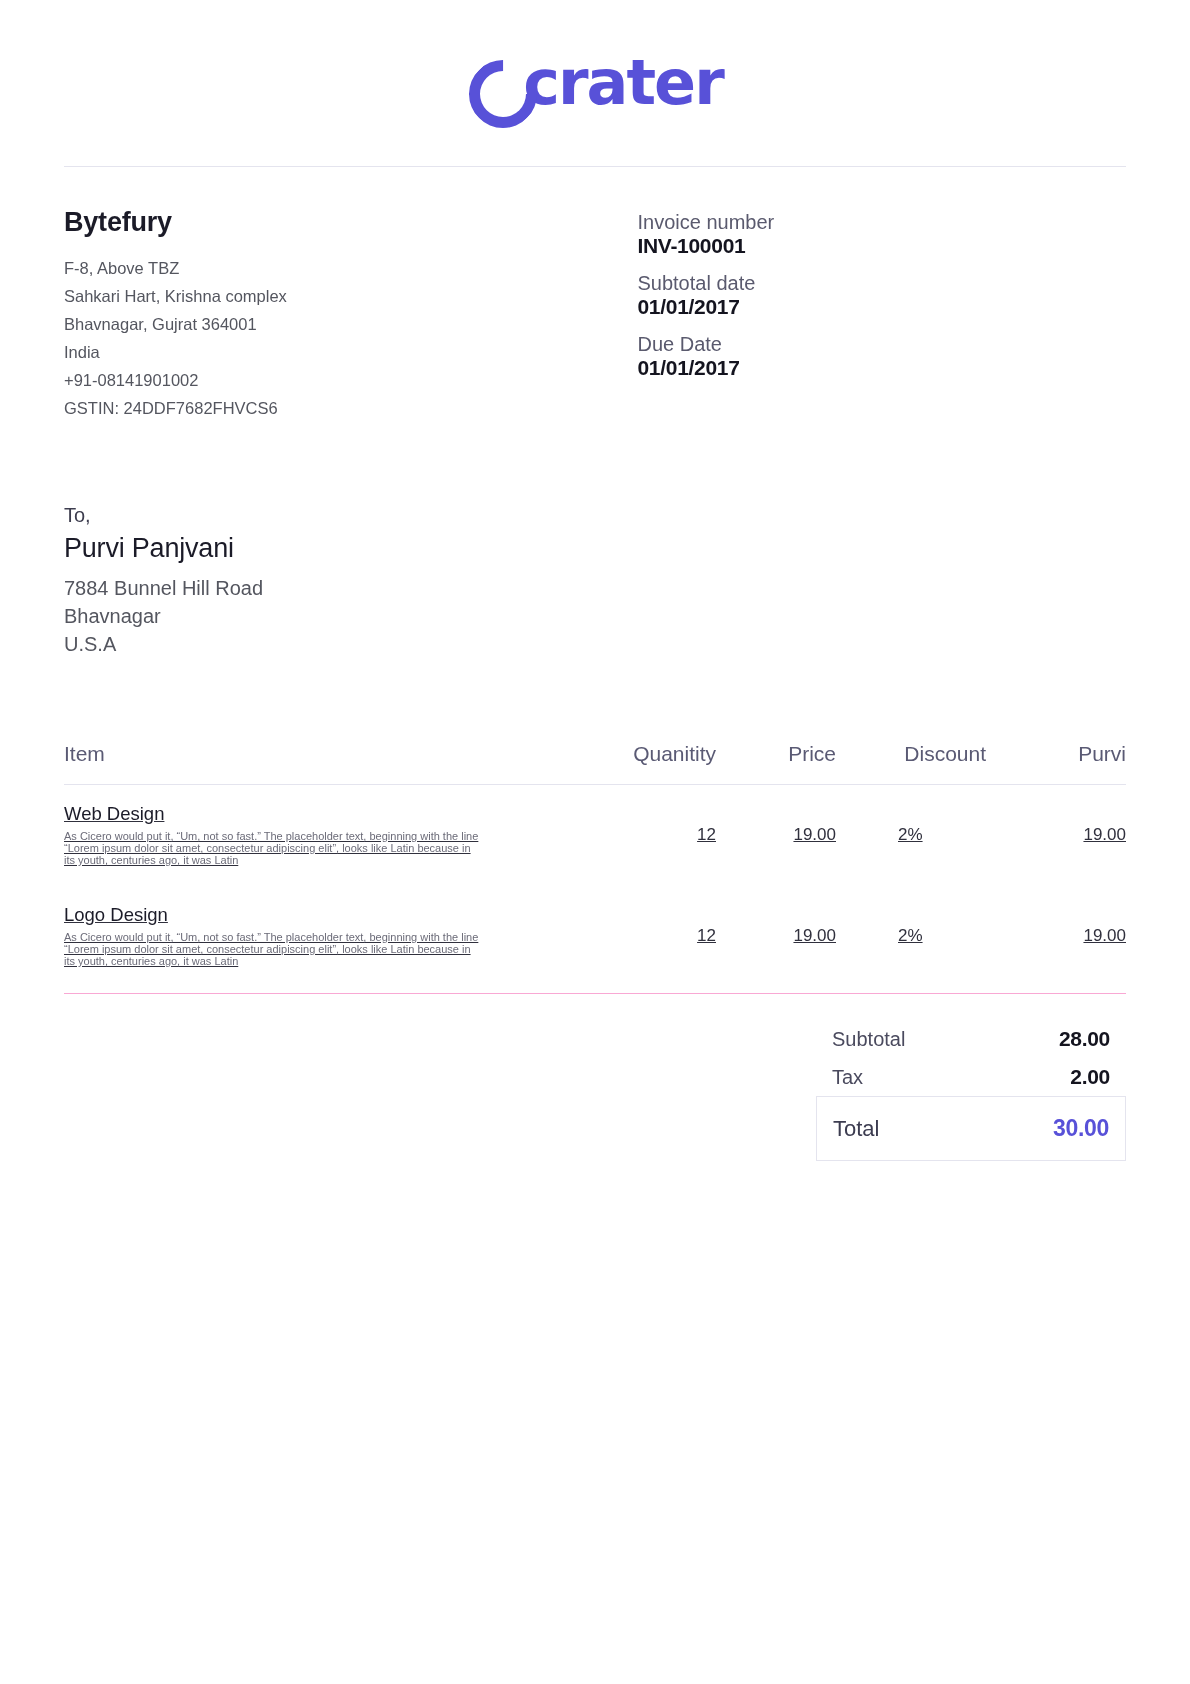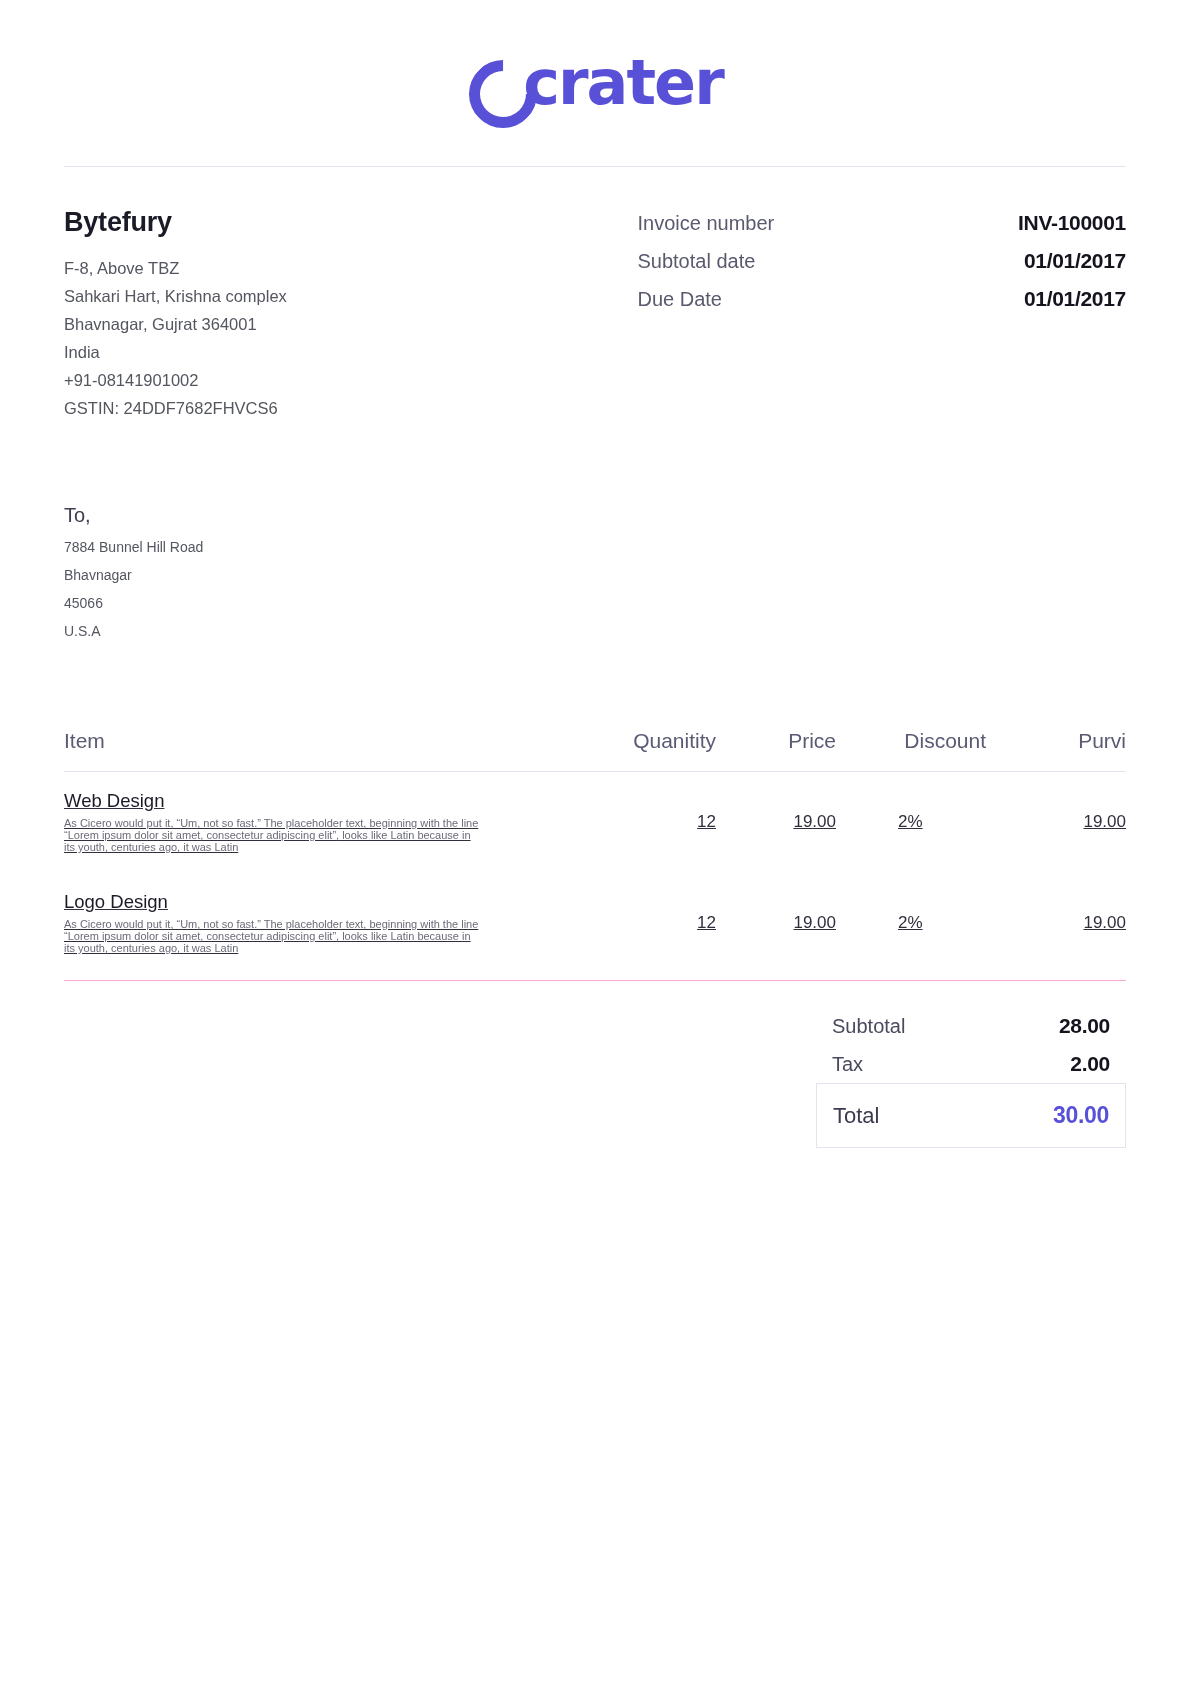--- a/index.html
+++ b/index.html
@@ -76,20 +76,21 @@
     line-height: 28px;
     color: #54565f;
   }
 
   .meta { width: 46%; padding-top: 4px; }
   .meta-row {
     display: flex;
     justify-content: space-between;
     align-items: baseline;
     margin-bottom: 14px;
+    flex-direction: column;
   }
   .meta-label {
     font-size: 20px;
     color: #5a5a6e;
     font-weight: 400;
   }
   .meta-value {
     font-size: 21px;
     color: #14141f;
     font-weight: 600;
@@ -100,21 +101,21 @@
   .to-block { padding-top: 82px; }
   .to-label { font-size: 20px; color: #3d3d4e; margin-bottom: 6px; }
   .to-name {
     font-size: 27px;
     color: #1b1b28;
     font-weight: 400;
     letter-spacing: -0.2px;
     margin-bottom: 10px;
   }
   .to-line {
-    font-size: 14px;
+    font-size: 20px;
     line-height: 28px;
     color: #54565f;
   }
 
   
   .items { padding-top: 84px; }
   table { width: 100%; border-collapse: collapse; }
   thead th {
     font-size: 21px;
     font-weight: 400;
@@ -215,23 +216,23 @@
       </div>
       <div class="meta-row">
         <span class="meta-label">Due Date</span>
         <span class="meta-value">01/01/2017</span>
       </div>
     </div>
   </div>
 
   <div class="to-block">
     <div class="to-label">To,</div>
+    <div class="to-name">Purvi Panjvani</div>
     <div class="to-line">7884 Bunnel Hill Road</div>
     <div class="to-line">Bhavnagar</div>
-    <div class="to-line">45066</div>
     <div class="to-line">U.S.A</div>
   </div>
 
   <div class="items">
     <table>
       <thead>
         <tr>
           <th class="c-item">Item</th>
           <th class="c-qty">Quanitity</th>
           <th class="c-price">Price</th>

